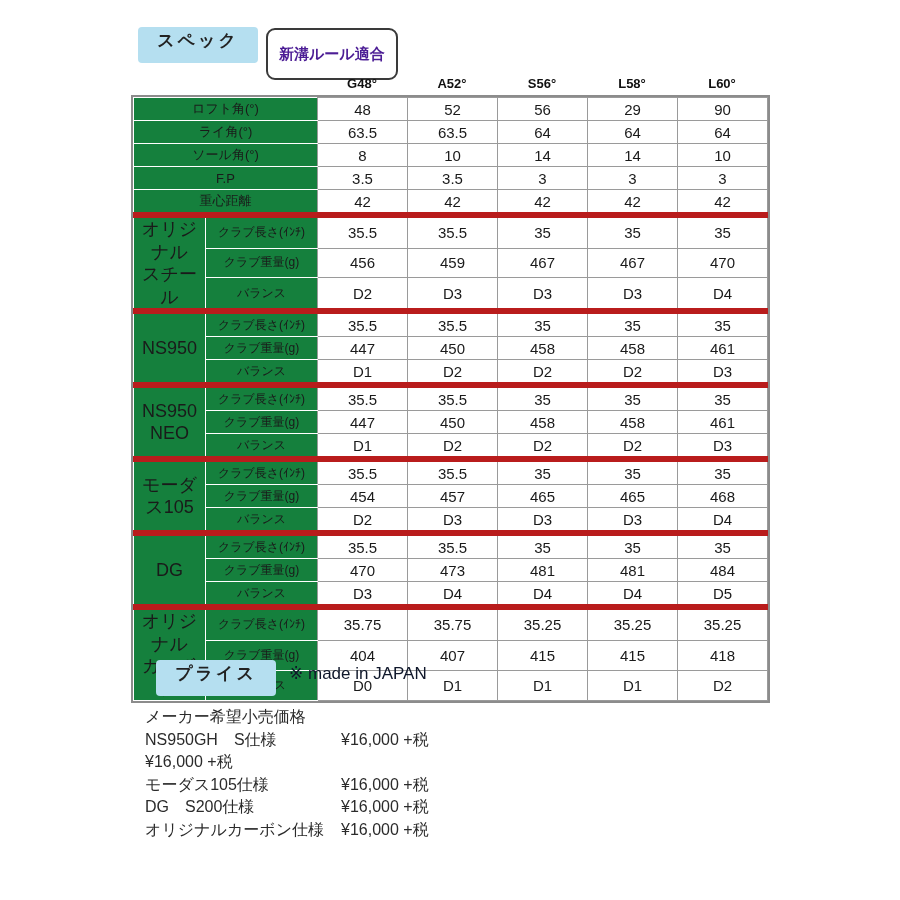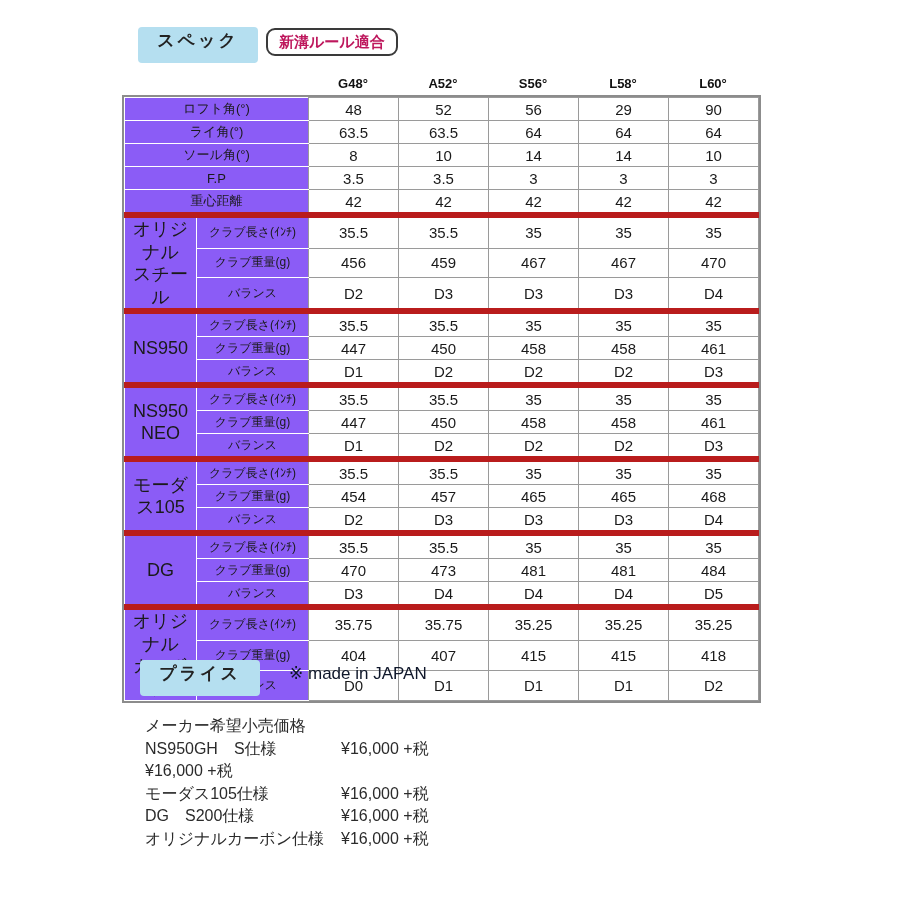--- a/index.html
+++ b/index.html
@@ -8,45 +8,45 @@
     font-family:"Liberation Sans","DejaVu Sans",sans-serif;color:#1a1a1a;
     overflow:hidden;
   }
   
   .badge{
     position:absolute;width:120px;height:36px;background:#b5dff0;
     border-radius:4px;text-align:center;line-height:27px;
     font-weight:bold;font-size:17px;letter-spacing:3px;color:#222;
   }
   .spec-badge{left:138px;top:27px;}
-  .price-badge{left:140px;top:660px;}
+  .price-badge{left:156px;top:660px;}
   .rule-badge{
-    position:absolute;left:266px;top:28px;padding:2px 11px;
+    position:absolute;left:266px;top:28px;padding:14px 11px;
     border:2px solid #3a3a3a;border-radius:9px;background:#fff;
-    font-weight:bold;font-size:15px;line-height:20px;color:#be185d;
+    font-weight:bold;font-size:15px;line-height:20px;color:#4c1d95;
   }
   
-  .table-area{position:absolute;left:122px;top:76px;}
+  .table-area{position:absolute;left:131px;top:76px;}
   .col-heads{display:flex;margin-left:186px;height:19px;}
   .col-heads span{width:90px;text-align:center;font-weight:bold;font-size:13px;color:#111;}
   .grid{border:2px solid #8c8c8c;display:inline-block;background:#fff;}
   table{border-collapse:collapse;table-layout:fixed;}
   col.c-grp{width:72px;} col.c-sub{width:112px;} col.c-val{width:90px;}
   td{
     height:22px;padding:0;text-align:center;vertical-align:middle;
     border:1px solid #9a9a9a;font-size:15px;color:#1a1a1a;
   }
-  td.lbl{background:#8b5cf6;border-color:#ffffff;font-size:13px;}
+  td.lbl{background:#15803d;border-color:#ffffff;font-size:13px;}
   td.lbl.edge{border-right-color:#9a9a9a;}
   td.sub{font-size:12px;}
   td.grp{font-size:18px;line-height:1.25;white-space:pre-line;}
   tr.sec td{border-top:6px solid #b91c1c;}
   
   .made-note{position:absolute;left:289px;top:663px;font-size:17px;color:#0f172a;}
-  .price-list{position:absolute;left:145px;top:706px;font-size:16px;color:#2b2b2b;margin-top:9px;}
+  .price-list{position:absolute;left:145px;top:706px;font-size:16px;color:#2b2b2b;}
   .price-row{display:flex;height:22.6px;line-height:22.6px;}
   .price-name{width:196px;}
   .price-value{}
 </style>
 </head>
 <body>
 
 <div class="badge spec-badge">スペック</div>
 <div class="rule-badge">新溝ルール適合</div>
 

